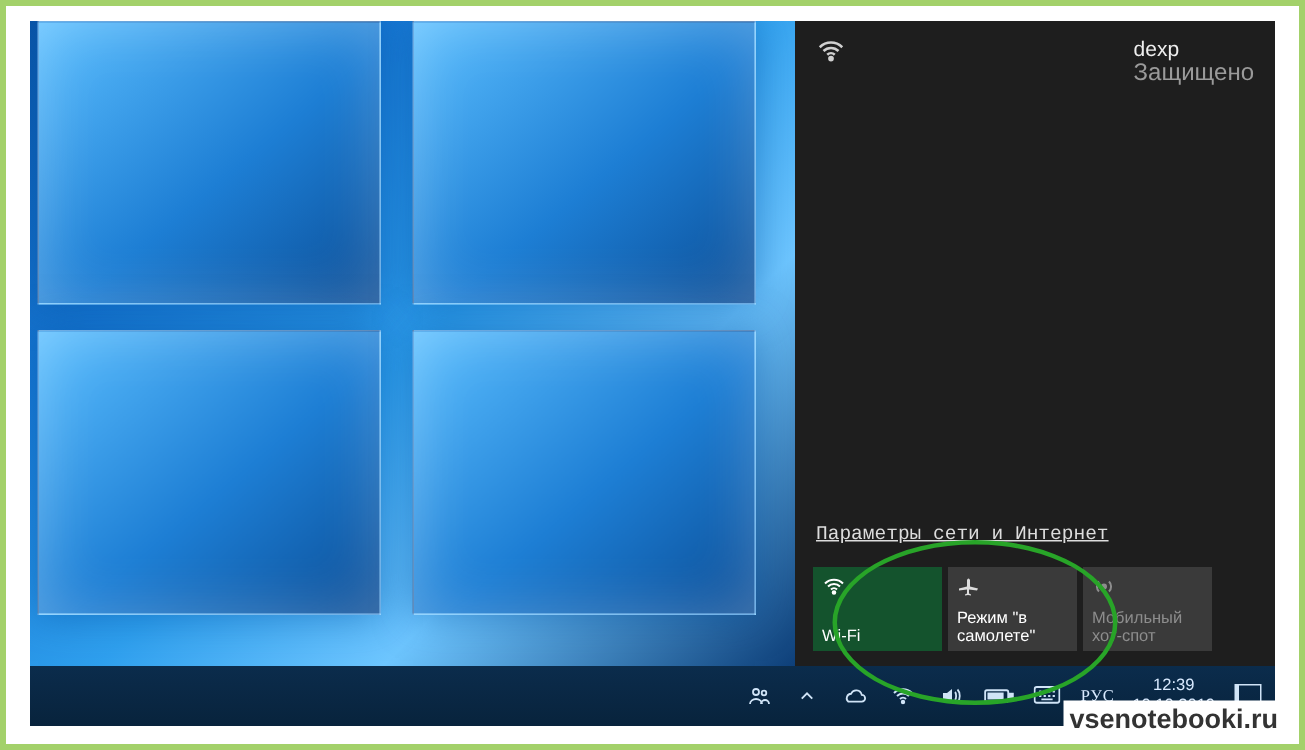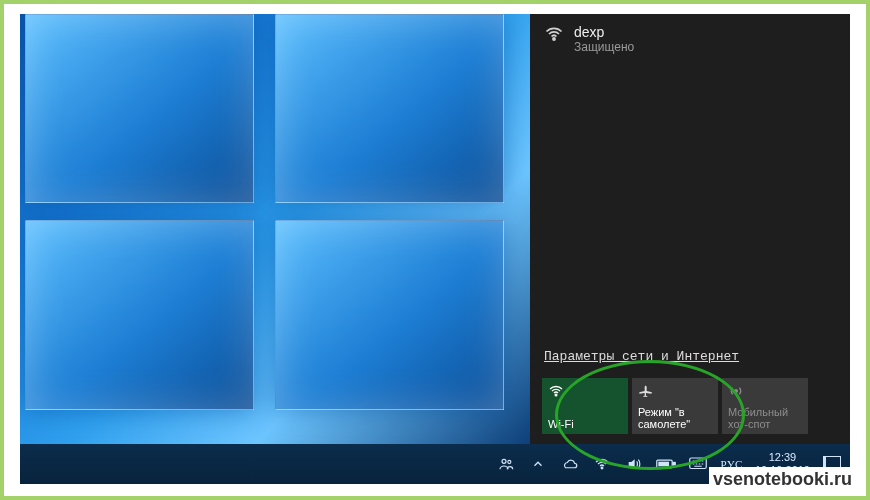--- a/index.html
+++ b/index.html
@@ -24,24 +24,24 @@
   .wallpaper .p1{left:1%;top:0;}
   .wallpaper .p2{left:49%;top:0;}
   .wallpaper .p3{left:1%;top:48%;}
   .wallpaper .p4{left:49%;top:48%;}
 
   
   .flyout {
     position:absolute; right:0; top:0; width:320px; height:430px;
     background:#1e1e1e; color:#ccc; display:flex; flex-direction:column;
   }
-  .flyout .network-item{display:flex;gap:10px;padding:10px 14px 6px;}
+  .flyout .network-item{display:flex;gap:10px;padding:10px 14px 6px;justify-content:space-between;}
   .flyout .wifi-glyph{color:#d0d0d0;}
   .flyout .net-name{color:#eee;font-size:14px;}
-  .flyout .net-status{color:#9a9a9a;font-size:12px;}
+  .flyout .net-status{color:#9a9a9a;font-size:16px;}
   .flyout .spacer{flex:1;}
   .flyout .settings{padding:0 14px 6px;}
   .flyout .settings a{color:#ddd;font-size:13px;text-decoration:underline;font-family:Liberation Mono, monospace;}
   .flyout .settings .desc{color:#8f8f8f;font-size:11px;margin-top:2px;line-height:1.25;}
   .tiles{display:flex;gap:4px;padding:8px 12px 10px;}
   .tile{width:86px;height:56px;padding:4px 6px;font-size:11px;color:#fff;position:relative;display:flex;flex-direction:column;justify-content:flex-end;}
   .tile .tile-icon{position:absolute;left:6px;top:5px;}
   .tile-wifi{background:#14532d;}
   .tile-plane{background:#3a3a3a;}
   .tile-hotspot{background:#3a3a3a;color:#8d8d8d;}

